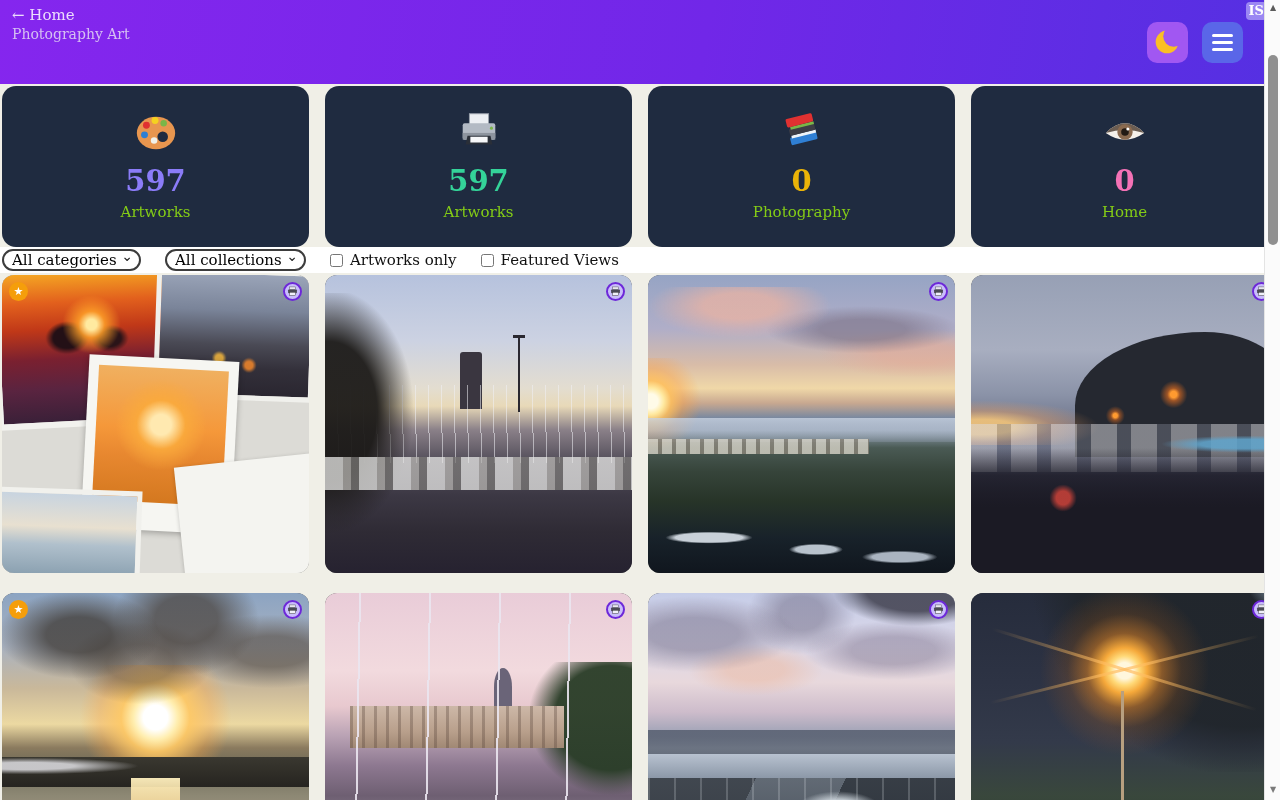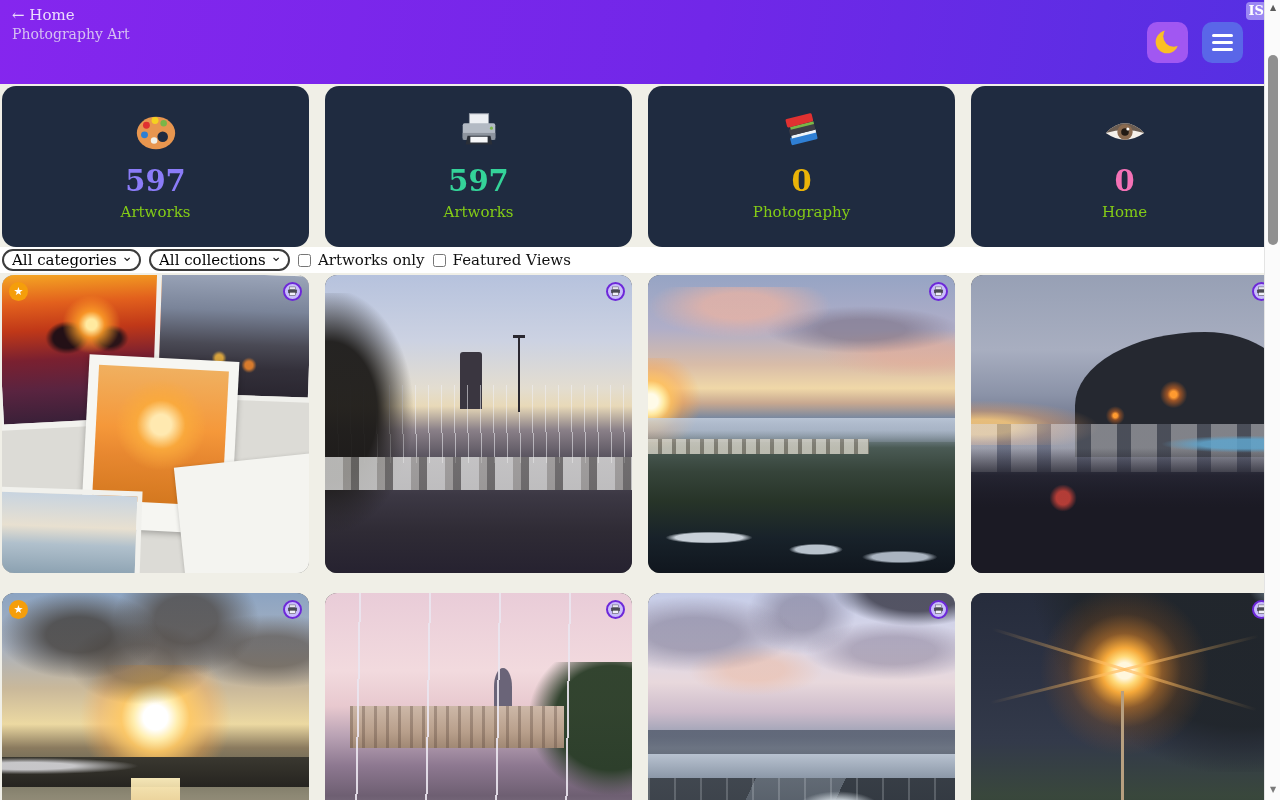--- a/index.html
+++ b/index.html
@@ -21,21 +21,21 @@
 
   
   .stats { display:grid; grid-template-columns:repeat(4,1fr); gap:16px; padding:2px 2px 0 2px; }
   .stat-card { height:161px; background:#1f2b40; border-radius:14px; display:flex; flex-direction:column;
     align-items:center; justify-content:flex-start; padding-top:22px; }
   .stat-icon { width:46px; height:46px; }
   .stat-value { font-size:29px; font-weight:bold; margin-top:12px; line-height:30px; }
   .stat-label { font-size:15px; color:#84cc16; margin-top:7px; }
 
   
-  .filters { height:26px; background:#fff; display:flex; align-items:center; padding-left:2px; gap:8px; }
+  .filters { height:26px; background:#fff; display:flex; align-items:center; padding-left:2px; gap:24px; }
   .sel-wrap { position:relative; display:inline-block; }
   .sel-wrap select { appearance:none; -webkit-appearance:none; font-family:inherit; font-size:15px;
     border:2px solid #3c3c3c; border-radius:11px; background:#fff; padding:0 22px 1px 8px; height:22px; cursor:pointer; }
   .sel-wrap::after { content:"⌄"; position:absolute; right:8px; top:-1px; font-size:14px; color:#222; pointer-events:none; }
   .chk { display:flex; align-items:center; gap:7px; font-size:15px; color:#111; cursor:pointer; }
   .chk input { width:13px; height:13px; cursor:pointer; }
 
   
   .gallery { display:grid; grid-template-columns:repeat(4,1fr); column-gap:16px; row-gap:20px; padding:2px 2px 0 2px; }
   .card { position:relative; height:298px; border-radius:12px; overflow:hidden; background:#444; cursor:pointer; }

